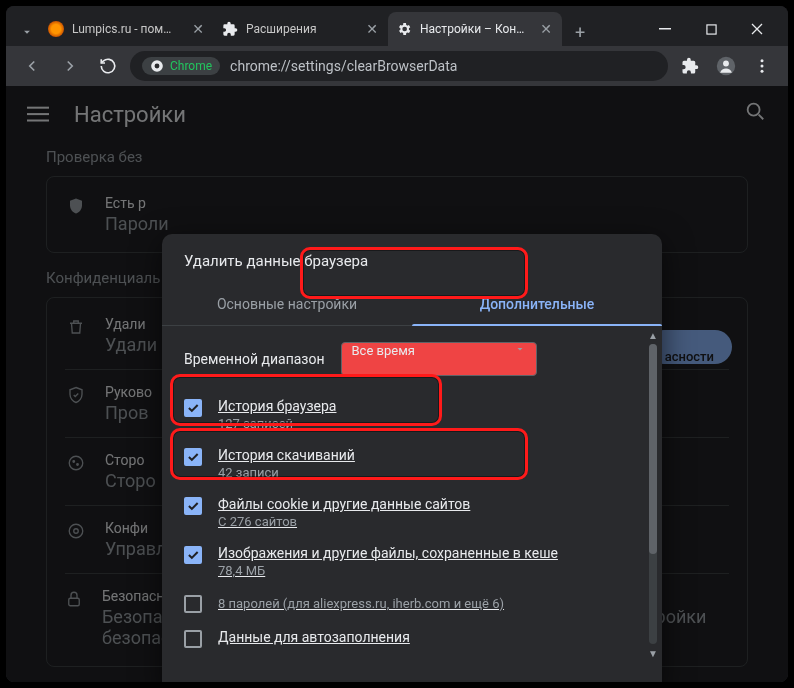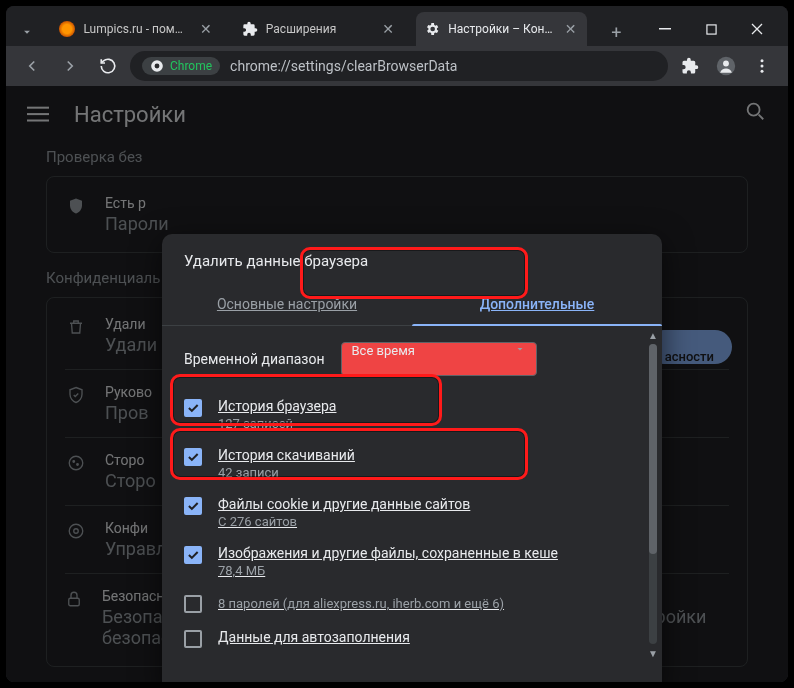--- a/index.html
+++ b/index.html
@@ -18,21 +18,21 @@
     border-radius: 8px;
     overflow: hidden;
     display: flex; flex-direction: column;
   }
   
   .tabstrip {
     height: 40px;
     background: #202124;
     display: flex; align-items: flex-end;
     padding: 4px 8px 0 8px;
-    gap: 12px;
+    gap: 0;
   }
   .tabstrip .drop { width: 26px; height: 28px; display:flex; align-items:center; justify-content:center; color:#9aa0a6; }
   .tab {
     height: 34px; width: 174px;
     border-radius: 8px 8px 0 0;
     display: flex; align-items: center;
     padding: 0 8px; gap: 8px;
     color: #c7c7c7; font-size: 12px;
     position: relative;
   }
@@ -85,21 +85,21 @@
   .dialog {
     position:absolute; left:156px; top:148px; width:500px;
     background:#292a2d;
     border-radius:10px;
     box-shadow: 0 8px 30px rgba(0,0,0,0.6);
     color:#e8eaed;
     display:flex; flex-direction:column;
   }
   .dlg-title { font-size:15px; padding:18px 22px 12px 22px; }
   .dlg-tabs { display:flex; height:44px; border-bottom:1px solid #3c4043; position:relative;}
-  .dlg-tab { flex:1; display:flex; align-items:center; justify-content:center; font-size:14px; color:#9aa0a6; cursor:pointer; position:relative;text-decoration:underline;}
+  .dlg-tab { flex:1; display:flex; align-items:center; justify-content:center; font-size:14px; color:#9aa0a6; cursor:pointer; position:relative;}
   .dlg-tab.active { color:#8ab4f8; font-weight:500;}
   .dlg-tab.active::after { content:""; position:absolute; left:0; right:0; bottom:-1px; height:2px; background:#8ab4f8; border-radius:2px 2px 0 0;}
   .dlg-body { position:relative; padding:16px 6px 6px 22px; }
   .dlg-scroll { position:absolute; right:2px; top:0; bottom:0; width:14px; }
   .dlg-scroll .track { position:absolute; right:3px; top:18px; bottom:18px; width:8px; background:#3c4043; border-radius:4px;}
   .dlg-scroll .thumb { position:absolute; right:3px; top:18px; width:8px; height:210px; background:#5f6368; border-radius:4px;}
   .dlg-scroll .arrow { position:absolute; left:0; width:14px; height:14px; color:#9aa0a6; display:flex; align-items:center; justify-content:center; font-size:10px;}
   .dlg-scroll .up { top:2px;} .dlg-scroll .down { bottom:2px;}
   .timerange { display:flex; align-items:center; gap:16px; margin-bottom:14px;}
   .timerange label { font-size:14px; color:#e8eaed;}

